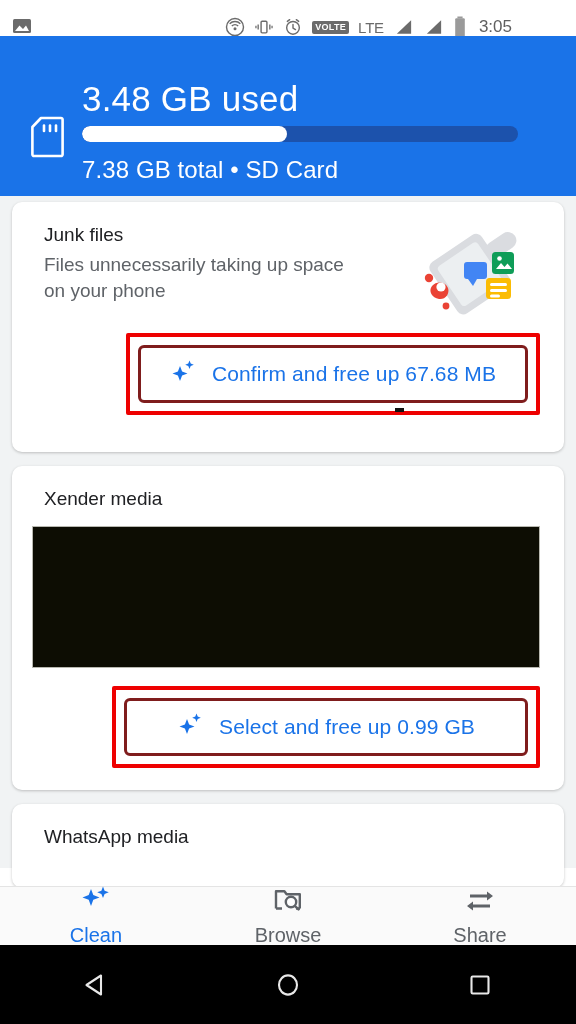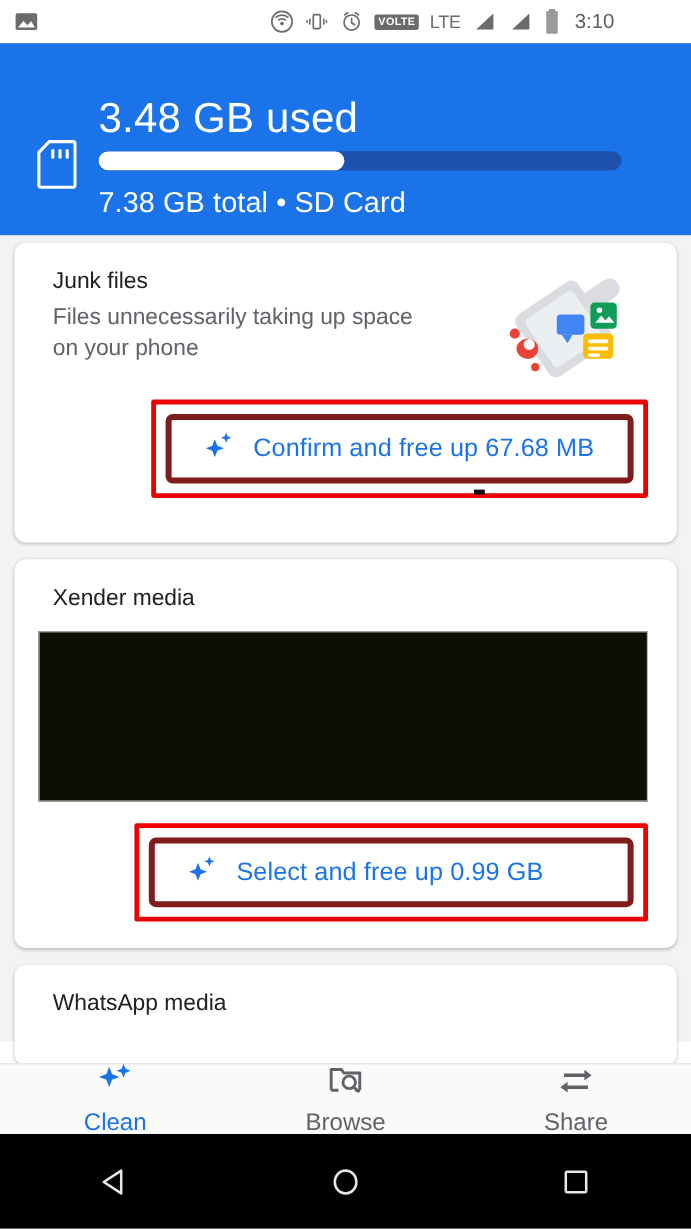--- a/index.html
+++ b/index.html
@@ -8,22 +8,22 @@
     font-family: "Liberation Sans", sans-serif;
     background:#ffffff;
     overflow:hidden;
     position:relative;
   }
 
   
   #status-bar{
     height:36px; width:524px;
     background:#ffffff;
-    display:flex; align-items:center;
-    padding:0 12px;
+    display:flex; align-items:flex-start;
+    padding:16px 12px;
     color:#6b6b6b;
     position:relative;
   }
   #status-bar .left{ display:flex; align-items:center; }
   #status-bar .right{ margin-left:auto; display:flex; align-items:center; gap:9px; }
   .sb-ico{ display:flex; align-items:center; justify-content:center; }
   .volte-badge{
     background:#6b6b6b; color:#fff; font-size:9px; font-weight:bold;
     padding:2px 3px; border-radius:2px; letter-spacing:.3px; line-height:1;
   }
@@ -65,22 +65,22 @@
   #junk-card{ margin-top:6px; padding:22px 0 26px 0; min-height:250px; }
   .card-title{ font-size:19px; color:#202124; padding:0 32px; font-weight:400; }
   .card-sub{
     font-size:19px; color:#5f6368; padding:6px 32px 0 32px;
     line-height:1.35; max-width:390px;
   }
   .junk-illo{ position:absolute; right:22px; top:22px; }
 
   .action-row{ display:flex; justify-content:flex-end; padding:0 24px; }
   .action-btn{
-    border:5px solid #7f1d1d; border-radius:6px; background:#fff;
-    height:58px; display:flex; align-items:center; justify-content:flex-start;
+    border:3px solid #7f1d1d; border-radius:6px; background:#fff;
+    height:58px; display:flex; align-items:center; justify-content:center;
     gap:14px; padding:0 26px; cursor:pointer; flex:1;
   }
   .action-btn .lbl{ color:#1a73e8; font-size:21px; font-weight:500; letter-spacing:.1px; }
 
   .redbox{ border:4px solid #ee0000; padding:8px; border-radius:2px; }
 
   
   #xender-card{ padding:22px 0 22px 0; }
   #xender-thumb{
     margin:16px 24px 0 20px; height:142px; background:#0d0d03;
@@ -165,21 +165,21 @@
       <svg width="21" height="20" viewBox="0 0 22 20">
           <path d="M19 3v14H4z" fill="#6b6b6b"></path>
         </svg>
     </span>
     <span class="sb-ico">
       <svg width="14" height="22" viewBox="0 0 14 22">
         <rect x="4.4" y="0.5" width="5.2" height="2" fill="#9a9a9a"></rect>
         <rect x="2.2" y="2.2" width="9.6" height="19" rx="1.1" fill="#9a9a9a"></rect>
       </svg>
     </span>
-    <span class="clock">3:10</span>
+    <span class="clock">3:05</span>
   </div>
 </div>
 
 <div id="header">
   <span class="sd-icon">
     <svg width="34" height="42" viewBox="0 0 34 42" fill="none" stroke="#ffffff" stroke-width="2.6" stroke-linejoin="round">
       <path d="M11 2h20a1.6 1.6 0 011.6 1.6v34.8A1.6 1.6 0 0131 40H4a1.6 1.6 0 01-1.6-1.6V11z"></path>
       <g stroke-width="2.6" stroke-linecap="round">
         <path d="M14 9.5v5.5"></path>
           <path d="M20 9.5v5.5"></path>

